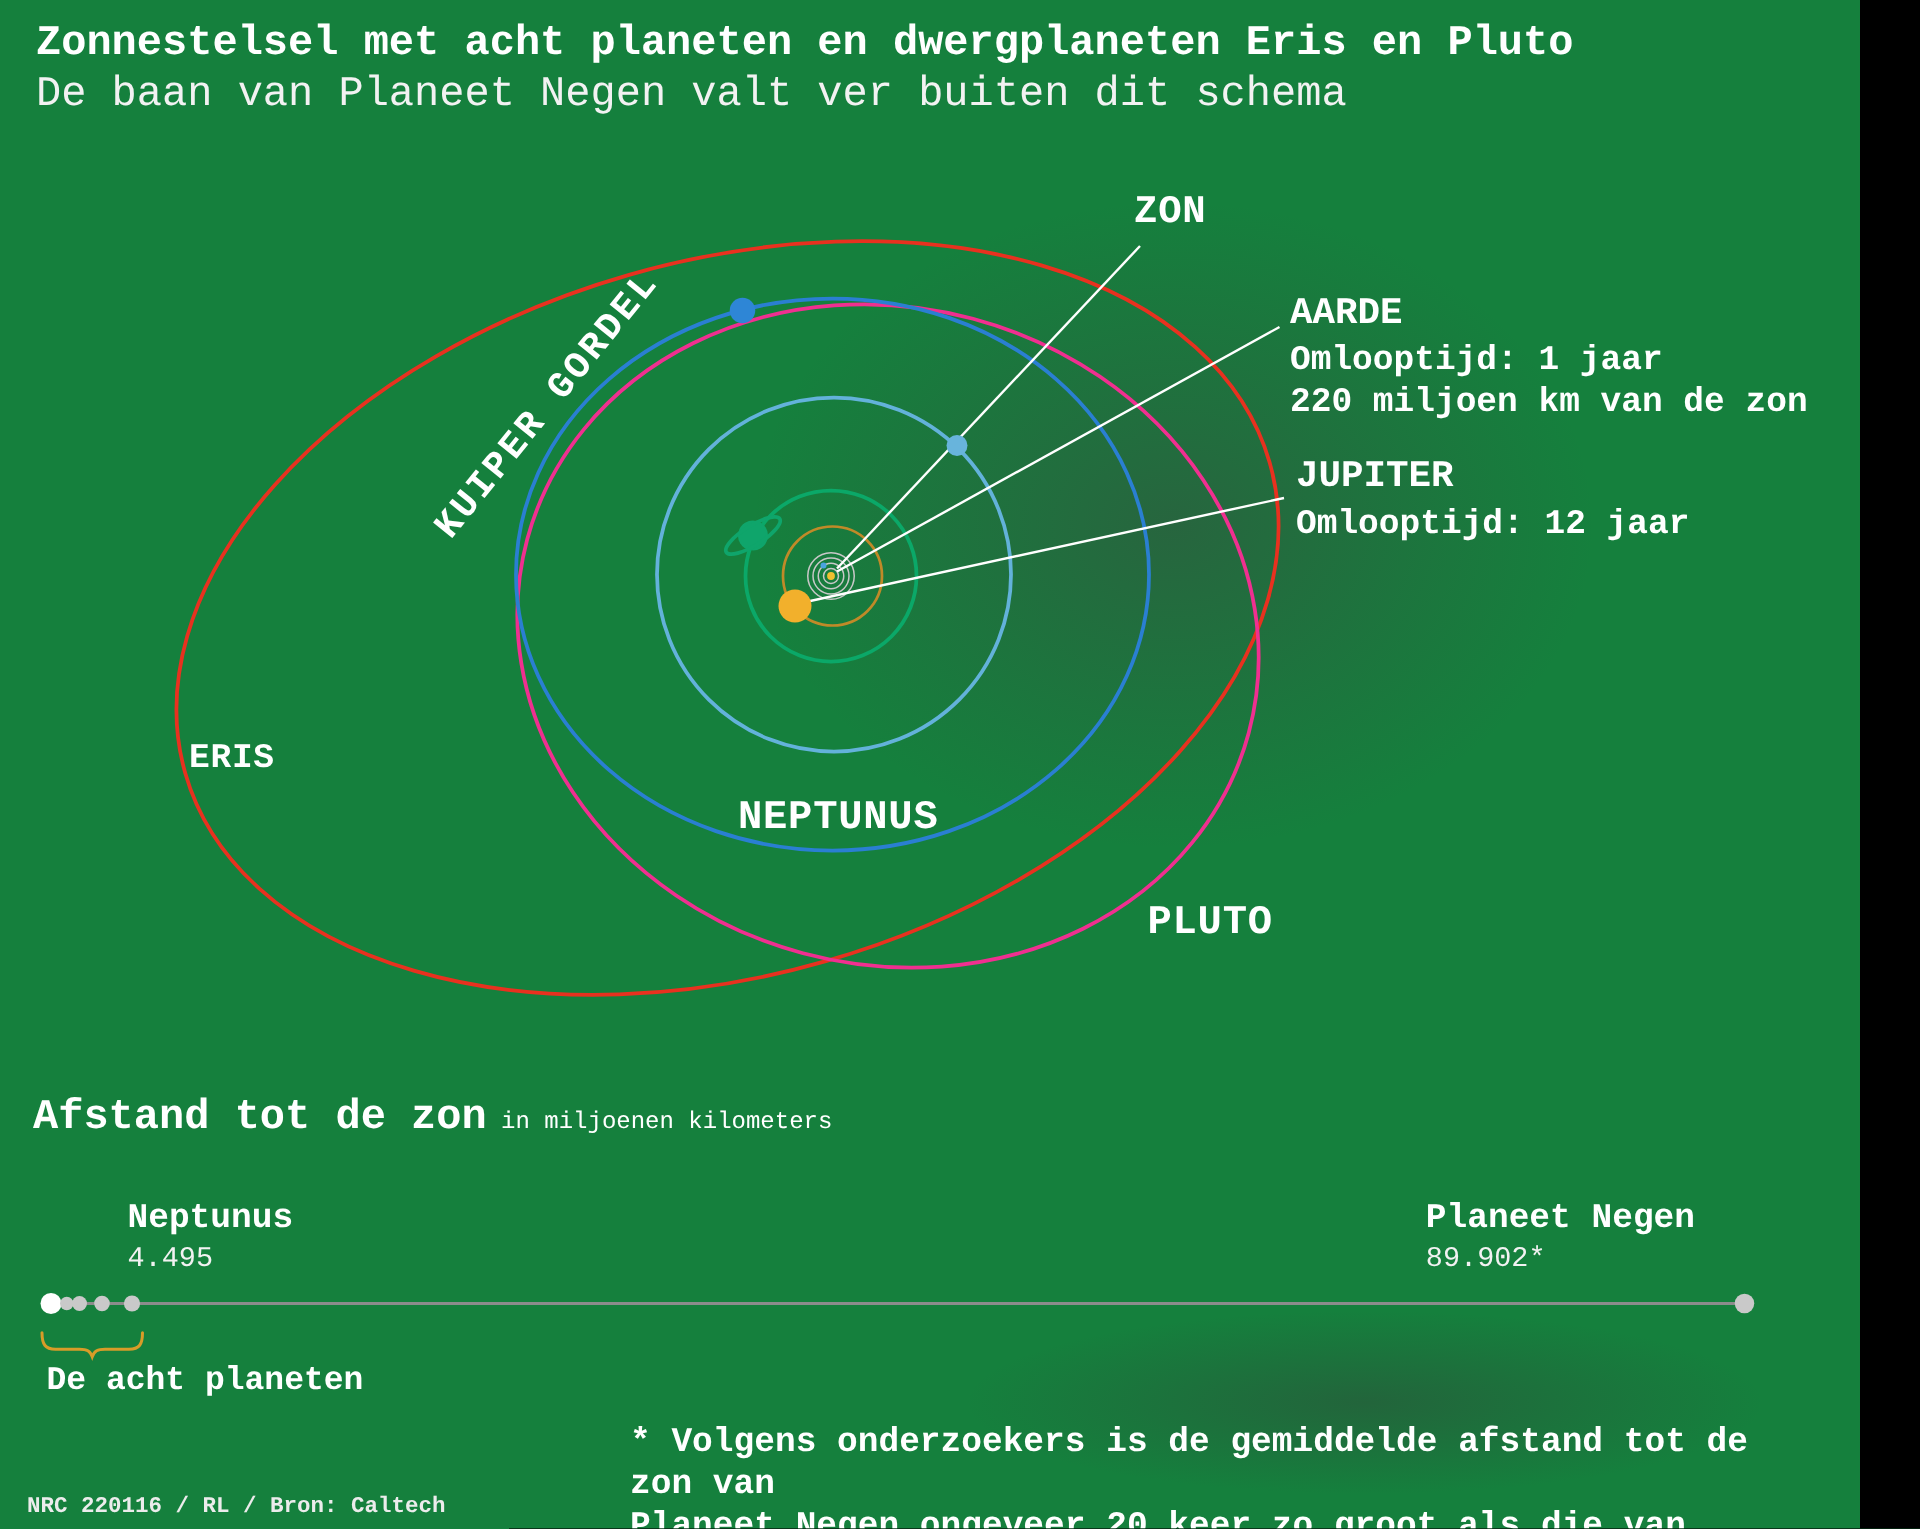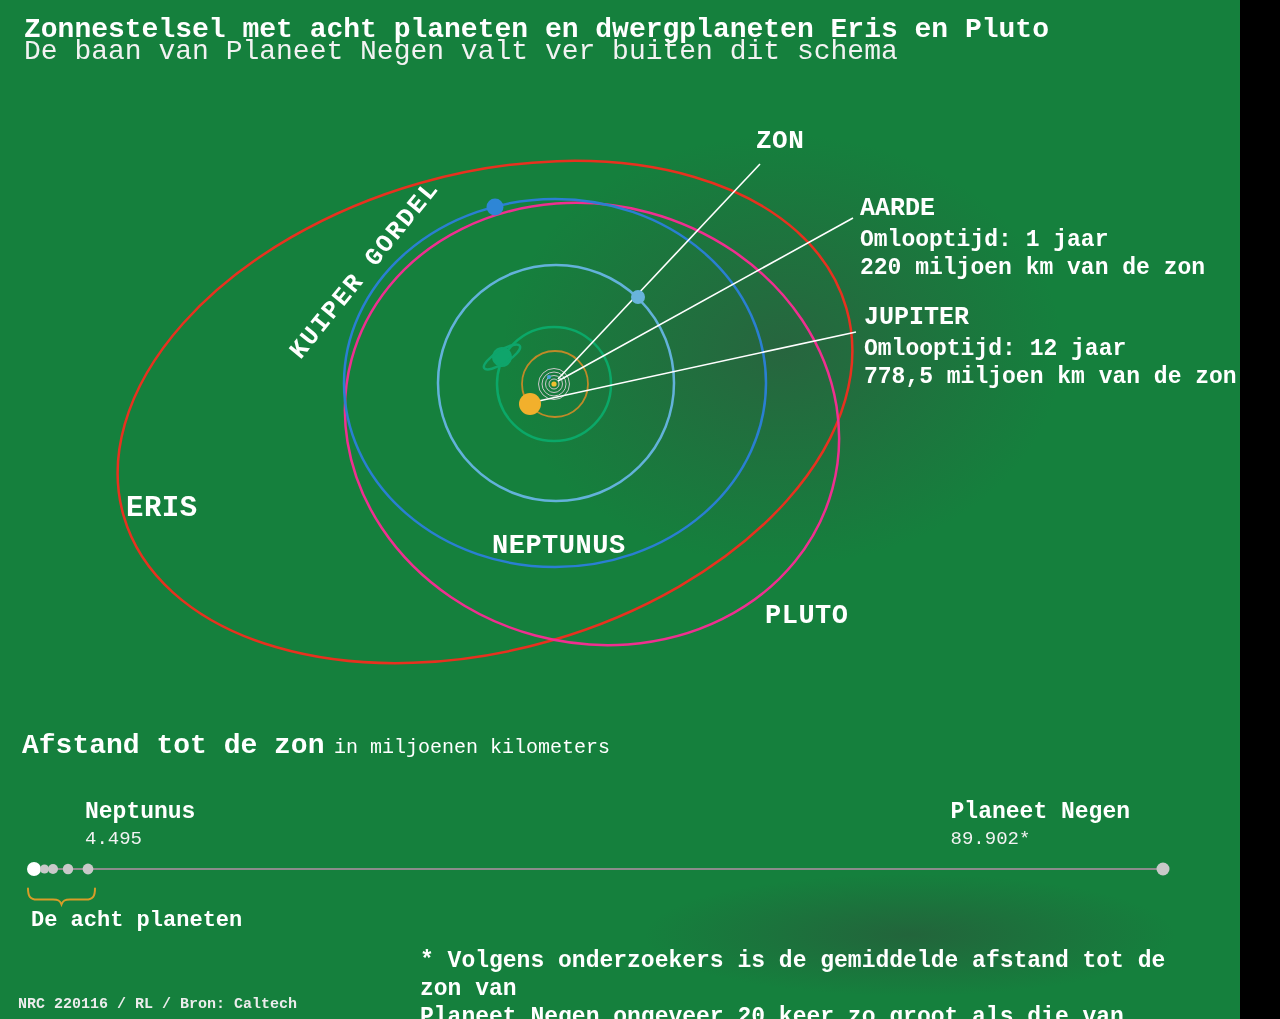--- a/index.html
+++ b/index.html
@@ -5,35 +5,35 @@
   html,body{margin:0;padding:0;background:#000;}
   .page{position:relative;width:1240px;height:1019px;background:#15803d;overflow:hidden;
         font-family:Liberation Mono, monospace;color:#fff;}
   .glow-a{position:absolute;left:330px;top:80px;width:780px;height:600px;
           background:radial-gradient(ellipse 50% 50% at 58% 45%, rgba(64,64,64,.42), rgba(0,0,0,0) 72%);}
   .glow-b{position:absolute;left:540px;top:850px;width:740px;height:170px;
           background:radial-gradient(ellipse 50% 50% at 50% 50%, rgba(56,56,56,.38), rgba(0,0,0,0) 72%);}
   svg.canvas{position:absolute;left:0;top:0;}
   .lbl{position:absolute;white-space:nowrap;font-weight:bold;}
   .title1{left:24px;top:14px;font-size:28px;}
-  .title2{left:24px;top:36px;font-size:28px;font-weight:normal;color:#f2f2f2;}
+  .title2{left:24px;top:48px;font-size:28px;font-weight:normal;color:#f2f2f2;}
   .zon{left:756px;top:126px;font-size:26px;letter-spacing:.5px;}
   .kuiper{left:365px;top:270px;font-size:25px;letter-spacing:2px;
           transform:translate(-50%,-50%) rotate(-51deg);}
-  .eris{left:126px;top:492px;font-size:29px;letter-spacing:.5px;}
+  .eris{left:126px;top:492px;font-size:23px;letter-spacing:.5px;}
   .neptunus{left:492px;top:531px;font-size:27px;letter-spacing:.5px;}
   .pluto{left:765px;top:601px;font-size:27px;letter-spacing:.5px;}
   .callout{position:absolute;white-space:nowrap;font-weight:bold;}
   .callout .co-name{font-size:25px;margin-bottom:3px;}
   .callout .co-line{font-size:23px;line-height:28px;}
   .aarde-callout{left:860px;top:194px;}
   .jupiter-callout{left:864px;top:303px;}
   .afstand-heading{position:absolute;left:22px;top:730px;white-space:nowrap;}
   .afstand-heading .h-bold{font-size:28px;font-weight:bold;}
-  .afstand-heading .h-units{font-size:20px;font-weight:normal;}
+  .afstand-heading .h-units{font-size:16px;font-weight:normal;}
   .scale-left{position:absolute;left:85px;top:799px;white-space:nowrap;}
   .scale-right{position:absolute;right:110px;top:799px;text-align:left;white-space:nowrap;}
   .scale-name{font-size:23px;font-weight:bold;line-height:27px;}
   .scale-value{font-size:19px;font-weight:normal;line-height:27px;color:#f2f2f2;}
   .acht-planeten{left:31px;top:908px;font-size:22px;}
   .footnote{position:absolute;left:420px;top:947px;width:790px;
             font-weight:bold;font-size:23px;line-height:28px;}
   .credit{position:absolute;left:18px;top:996px;font-size:15px;font-weight:bold;color:#ececec;}
 </style>
 </head>
@@ -94,21 +94,20 @@
 
   <div class="callout aarde-callout">
     <div class="co-name">AARDE</div>
     <div class="co-line">Omlooptijd: 1 jaar</div>
     <div class="co-line">220 miljoen km van de zon</div>
   </div>
 
   <div class="callout jupiter-callout">
     <div class="co-name">JUPITER</div>
     <div class="co-line">Omlooptijd: 12 jaar</div>
-    <div class="co-line">778,5 miljoen km van de zon</div>
   </div>
 
   <div class="afstand-heading">
     <span class="h-bold">Afstand tot de zon</span>
     <span class="h-units">in miljoenen kilometers</span>
   </div>
 
   <div class="scale-left">
     <div class="scale-name">Neptunus</div>
     <div class="scale-value">4.495</div>

